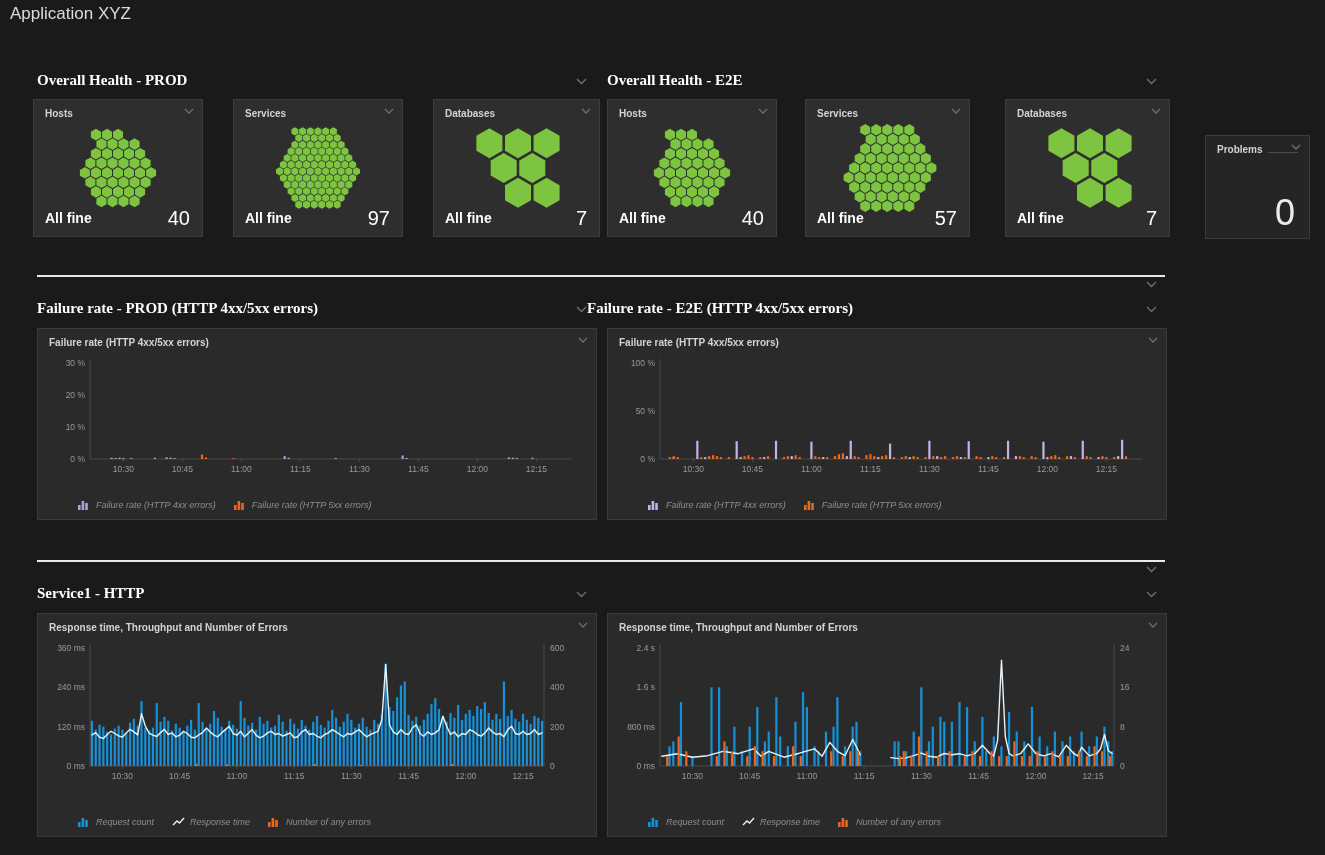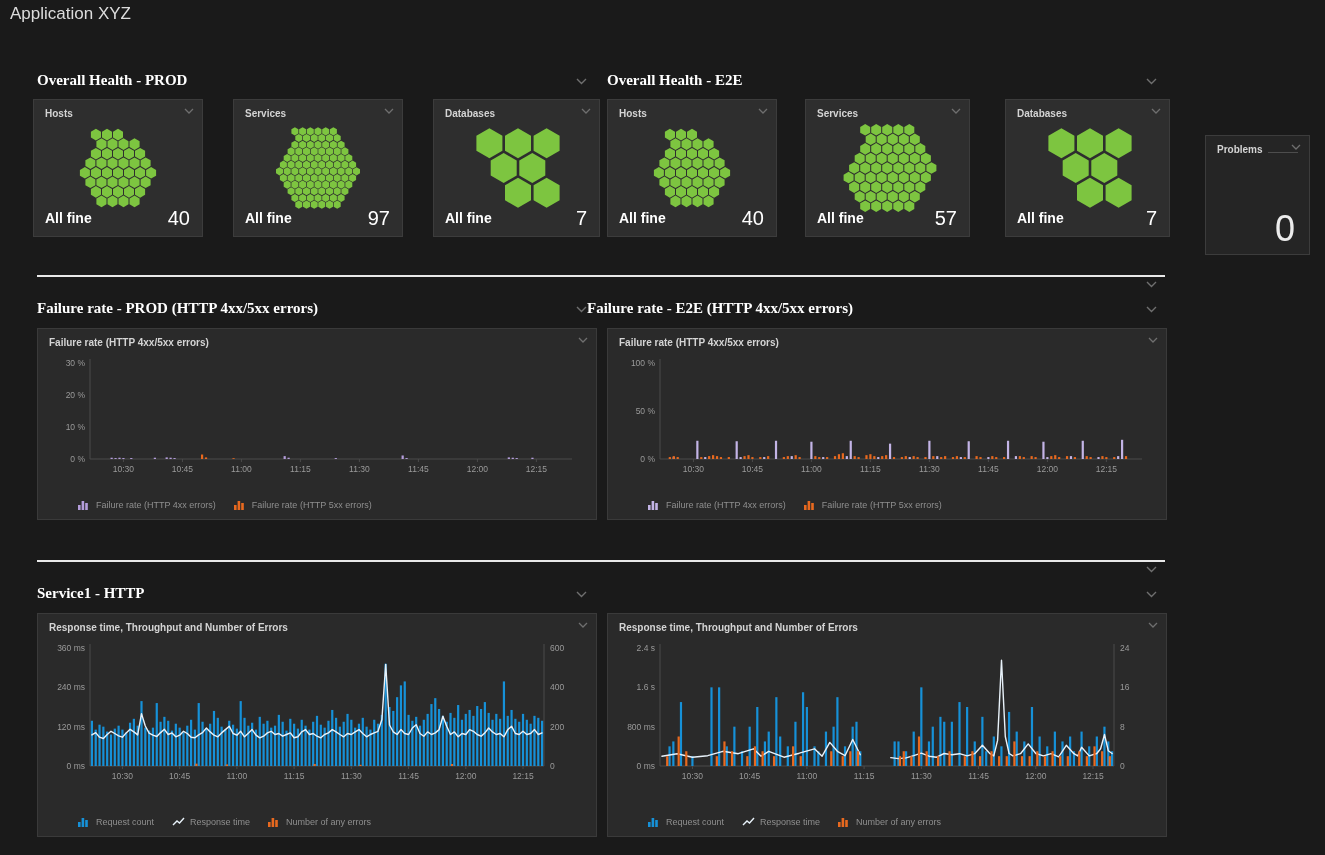--- a/index.html
+++ b/index.html
@@ -17,21 +17,21 @@
   .count{position:absolute;right:12px;bottom:6px;font-size:20px;color:#ffffff;}
   .problems-tile{position:absolute;background:#252525;border:1px solid #3c3c3c;box-sizing:border-box;}
   .problems-line{position:absolute;left:62px;top:16px;width:30px;height:1px;background:#4d4d4d;}
   .problems-count{position:absolute;right:14px;bottom:4px;font-size:36px;font-weight:300;color:#ececec;}
   .divider{position:absolute;height:2px;background:#e9e9e9;}
   .chart-tile{position:absolute;background:#2a2a2a;border:1px solid #3a3a3a;box-sizing:border-box;}
   .chart-tile .svgbox{position:absolute;left:6px;top:24px;}
   .chart-svg text{fill:#9a9a9a;font-size:8.5px;}
   .legend{position:absolute;bottom:9px;left:40px;display:flex;gap:18px;align-items:center;}
   .legend-item{display:flex;align-items:center;}
-  .legend-item .lbl{font-size:9px;color:#8f8f8f;margin-left:5px;white-space:nowrap;}
+  .legend-item .lbl{font-size:9px;color:#8f8f8f;margin-left:5px;white-space:nowrap;font-style:italic;}
 </style>
 </head>
 <body>
 
 <div class="board">
   <div class="app-title">Application XYZ</div>
 
   <div class="sec-h" style="left:37px;top:72px;">Overall Health - PROD</div>
   <span class="chev abs-chev" style="left:576px;top:78px;">
       <svg width="11" height="7" viewBox="0 0 11 7">
@@ -361,21 +361,21 @@
             <polygon points="69.7,33.0 82.7,40.5 82.7,55.5 69.7,63.0 56.7,55.5 56.7,40.5" fill="#7dc540"></polygon>
             <polygon points="98.3,33.0 111.3,40.5 111.3,55.5 98.3,63.0 85.3,55.5 85.3,40.5" fill="#7dc540"></polygon>
             <polygon points="84.0,57.8 97.0,65.3 97.0,80.3 84.0,87.8 71.0,80.3 71.0,65.3" fill="#7dc540"></polygon>
             <polygon points="112.6,57.8 125.6,65.3 125.6,80.3 112.6,87.8 99.6,80.3 99.6,65.3" fill="#7dc540"></polygon>
           </svg></div>
     <div class="allfine t-status">All fine</div>
     <div class="count t-count">7</div>
   </div>
     </div>
 
-  <div class="problems-tile" style="left:1205px;top:135px;width:105px;height:120px;">
+  <div class="problems-tile" style="left:1205px;top:135px;width:105px;height:104px;">
     <div class="tile-title">Problems</div>
     <div class="problems-line"></div>
     <span class="chev tile-chev">
         <svg width="10" height="6" viewBox="0 0 10 6">
           <path d="M1 1 L5 5 L9 1" fill="none" stroke="#6f6f6f" stroke-width="1.3"></path>
         </svg>
       </span>
     <div class="problems-count">0</div>
   </div>
 

